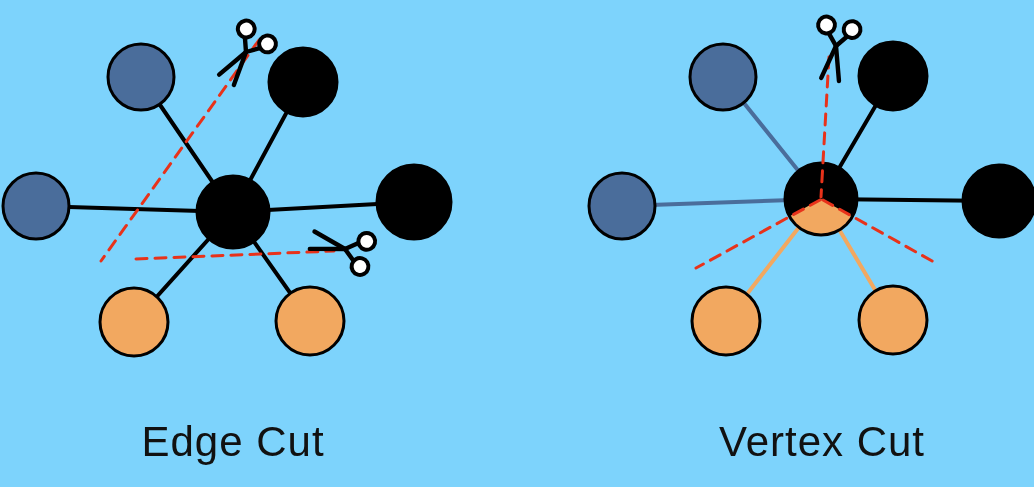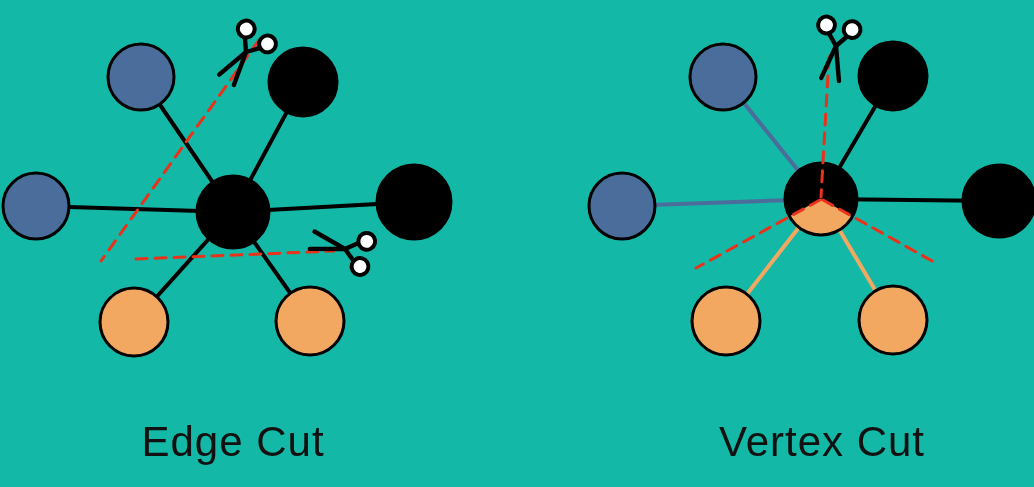--- a/index.html
+++ b/index.html
@@ -5,21 +5,21 @@
   html, body {
     margin: 0;
     padding: 0;
     background: #ffffff;
     font-family: "Liberation Sans", sans-serif;
   }
   .stage {
     position: relative;
     width: 1034px;
     height: 487px;
-    background: #14b8a6;
+    background: #7dd3fc;
     overflow: hidden;
   }
   svg { display: block; }
   .node {
     stroke: #000000;
     stroke-width: 3;
   }
   .edge {
     stroke-width: 4;
     stroke-linecap: round;

